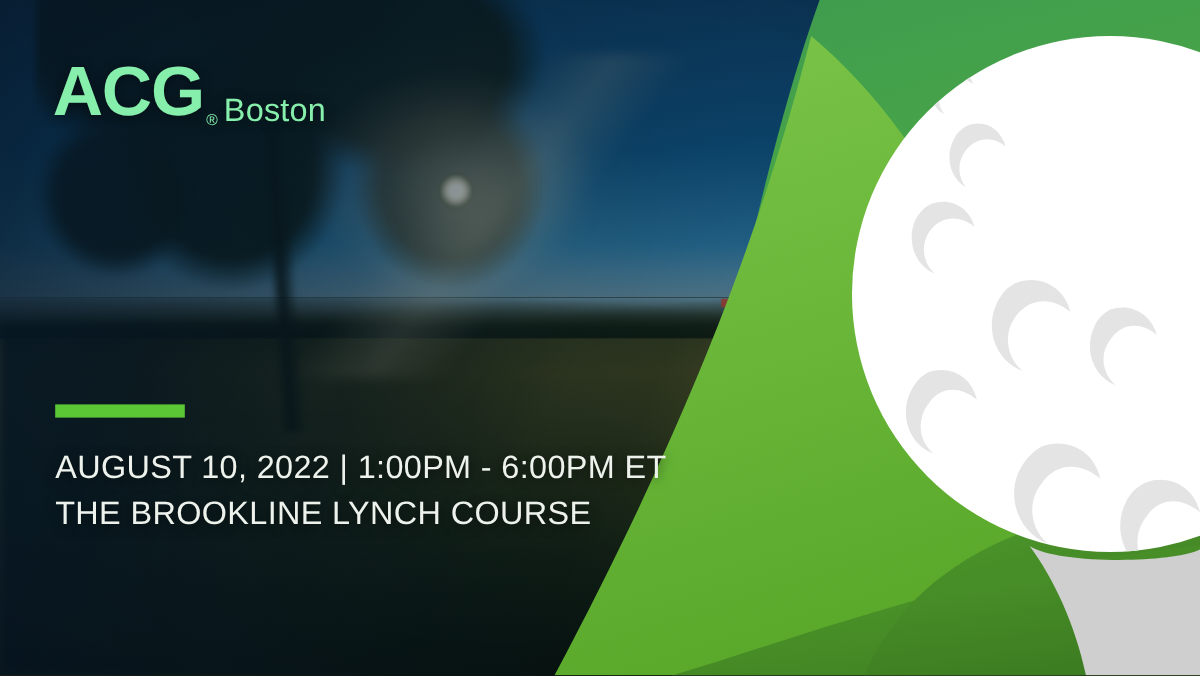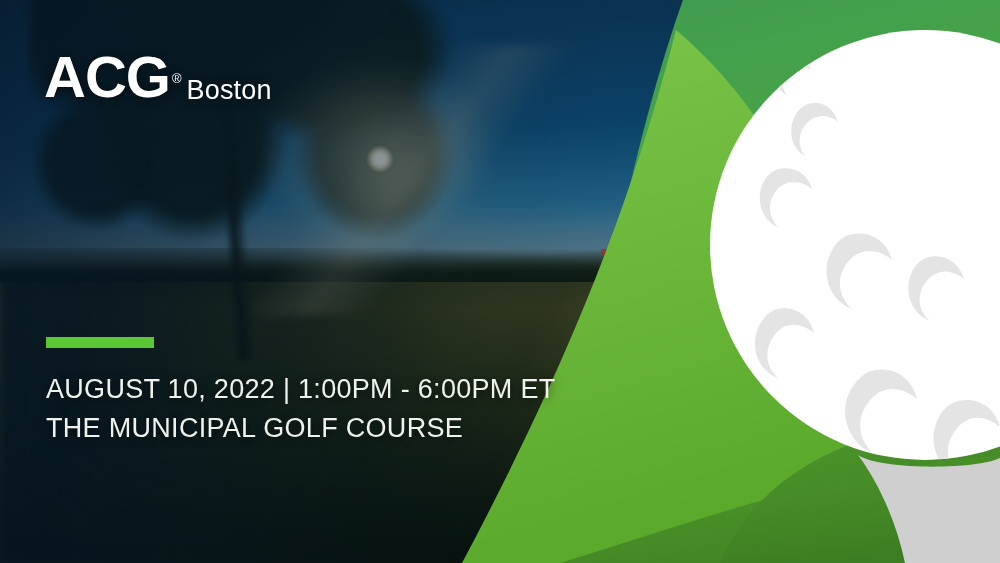--- a/index.html
+++ b/index.html
@@ -130,22 +130,22 @@
 
   
   .ball-wrap { position:absolute; inset:0; }
   .ball-wrap svg { position:absolute; inset:0; width:100%; height:100%; display:block; }
 
   
   .content { position:absolute; inset:0; }
 
   .logo {
     position:absolute; left:44px; top:48px;
-    display:flex; align-items:center;
-    color:#ffffff; line-height:1;
+    display:flex; align-items:flex-end;
+    color:#86efac; line-height:1;
     text-shadow:0 1px 10px rgba(0,0,0,.45);
   }
   .logo-acg {
     font-size:58px; font-weight:700; letter-spacing:-1px;
   }
   .logo-reg {
     font-size:13px; font-weight:400; margin-left:2px; margin-top:3px;
   }
   .logo-city {
     font-size:27px; font-weight:500; margin-left:5px; margin-top:26px;
@@ -257,17 +257,17 @@
       <span class="logo-acg">ACG</span>
       <span class="logo-reg">®</span>
       <span class="logo-city">Boston</span>
     </div>
 
 
     <div class="rule"></div>
 
     <div class="details">
       <span>AUGUST 10, 2022 | 1:00PM - 6:00PM ET</span>
-      <span>THE MUNICIPAL GOLF COURSE</span>
+      <span>THE BROOKLINE LYNCH COURSE</span>
     </div>
 
   </div>
 </div>
 
 </body></html>

